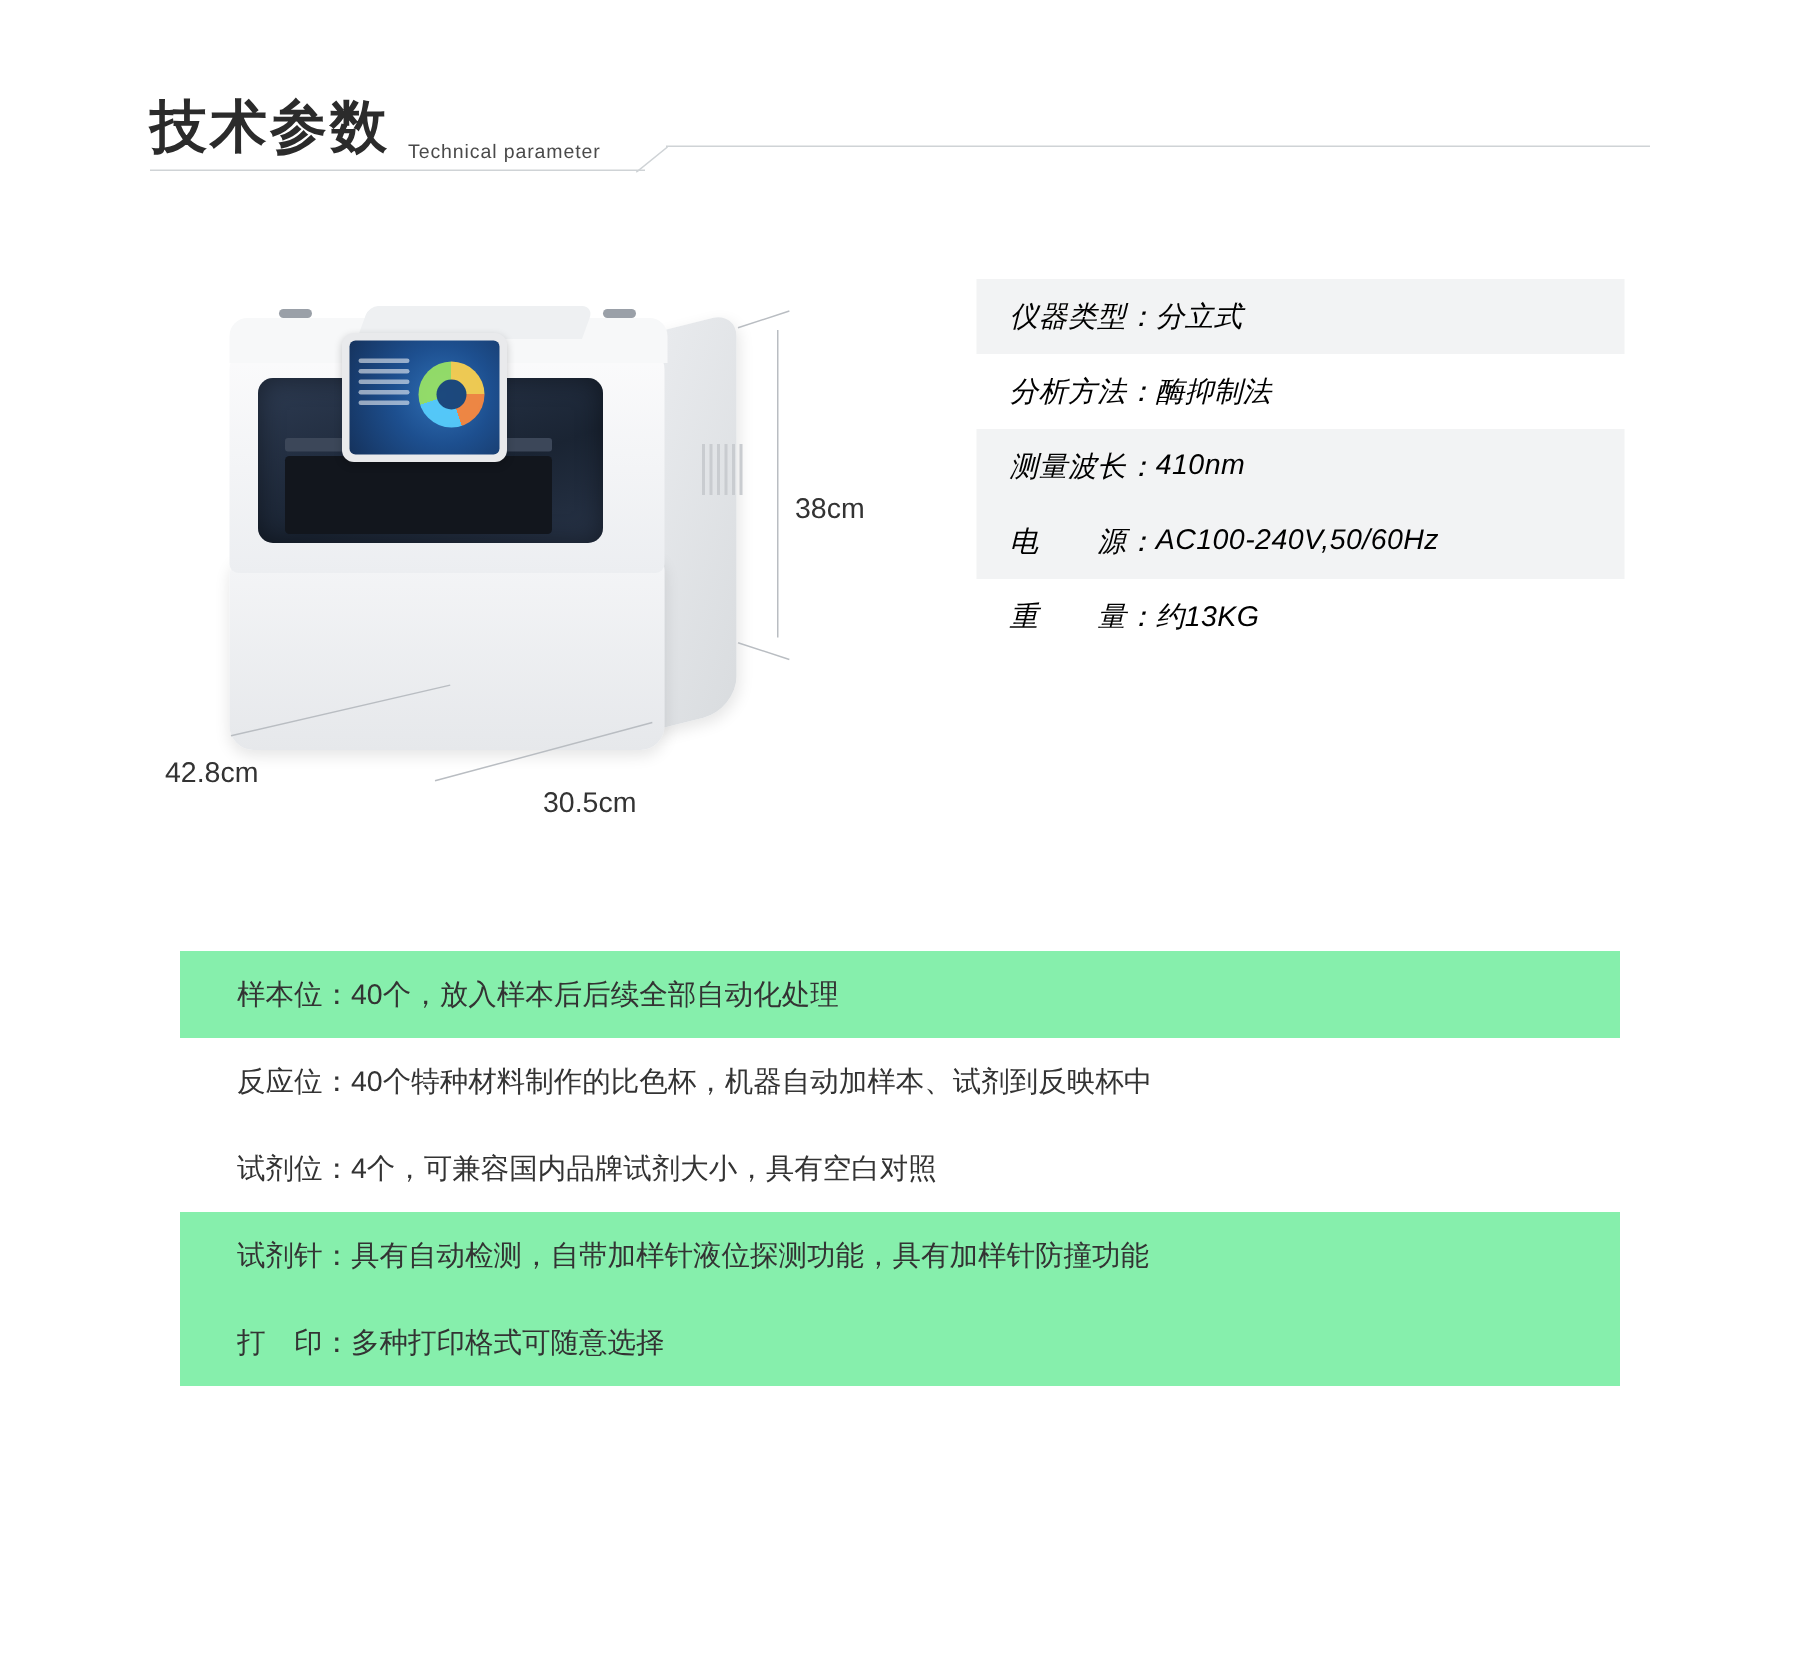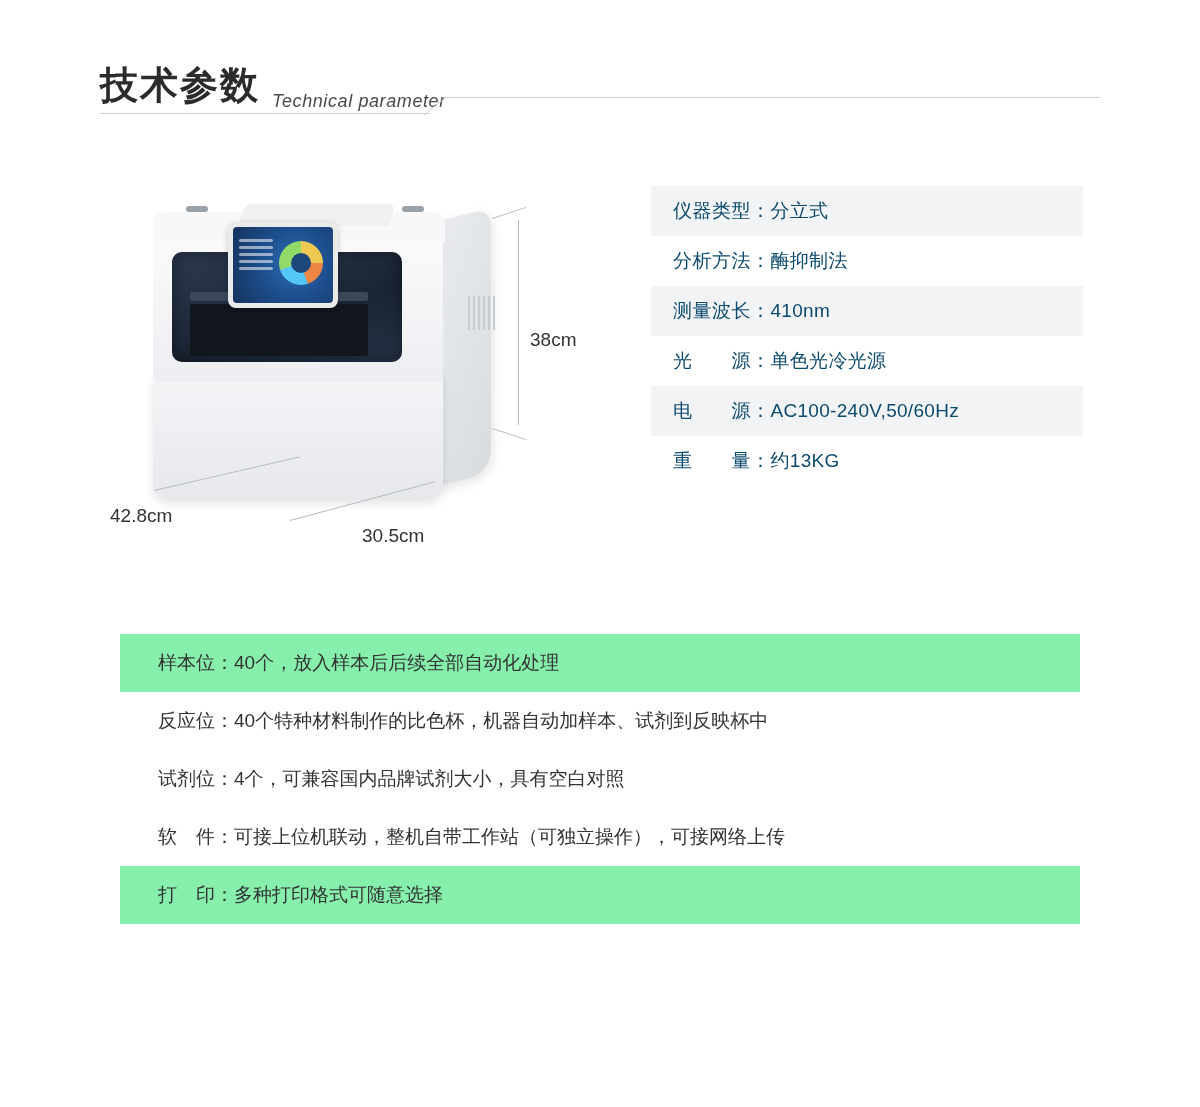--- a/index.html
+++ b/index.html
@@ -31,25 +31,24 @@
     font-size: 38px;
     font-weight: bold;
     letter-spacing: 2px;
     color: #2b2b2b;
     line-height: 46px;
   }
   .header-title-en {
     position: absolute;
     left: 272px;
     top: 79px;
-    font-size: 18px;
+    font-size: 13px;
     letter-spacing: 0.6px;
     color: #4a4a4a;
     line-height: 20px;
-    font-style: italic;
   }
   
   .header-rule-left {
     position: absolute;
     left: 100px;
     top: 101px;
     width: 330px;
     height: 1px;
     background: #cfd3d6;
   }
@@ -271,22 +270,23 @@
     top: 186px;
     width: 432px;
   }
   .spec-row {
     height: 50px;
     display: flex;
     align-items: center;
     padding-left: 22px;
     box-sizing: border-box;
     font-size: 19px;
-    color: #0c4a6e;
+    color: #000000;
     white-space: nowrap;
+    font-style: italic;
   }
   .spec-row.alt { background: #f2f3f4; }
   .spec-label { letter-spacing: 0.5px; }
   .spec-value { letter-spacing: 0.3px; }
 
   
   .feature-list {
     position: absolute;
     left: 120px;
     top: 634px;
@@ -365,33 +365,29 @@
     <span class="spec-value">分立式</span>
   </div>
   <div class="spec-row">
     <span class="spec-label">分析方法：</span>
     <span class="spec-value">酶抑制法</span>
   </div>
   <div class="spec-row alt">
     <span class="spec-label">测量波长：</span>
     <span class="spec-value">410nm</span>
   </div>
-  <div class="spec-row">
-    <span class="spec-label">光　　源：</span>
-    <span class="spec-value">单色光冷光源</span>
-  </div>
   <div class="spec-row alt">
     <span class="spec-label">电　　源：</span>
     <span class="spec-value">AC100-240V,50/60Hz</span>
   </div>
   <div class="spec-row">
     <span class="spec-label">重　　量：</span>
     <span class="spec-value">约13KG</span>
   </div>
 </div>
 
 <div class="feature-list">
   <div class="feature-row alt">样本位：40个，放入样本后后续全部自动化处理</div>
   <div class="feature-row">反应位：40个特种材料制作的比色杯，机器自动加样本、试剂到反映杯中</div>
   <div class="feature-row">试剂位：4个，可兼容国内品牌试剂大小，具有空白对照</div>
-  <div class="feature-row">软　件：可接上位机联动，整机自带工作站（可独立操作），可接网络上传</div>
+  <div class="feature-row alt">试剂针：具有自动检测，自带加样针液位探测功能，具有加样针防撞功能</div>
   <div class="feature-row alt">打　印：多种打印格式可随意选择</div>
 </div>
 
 </body></html>

